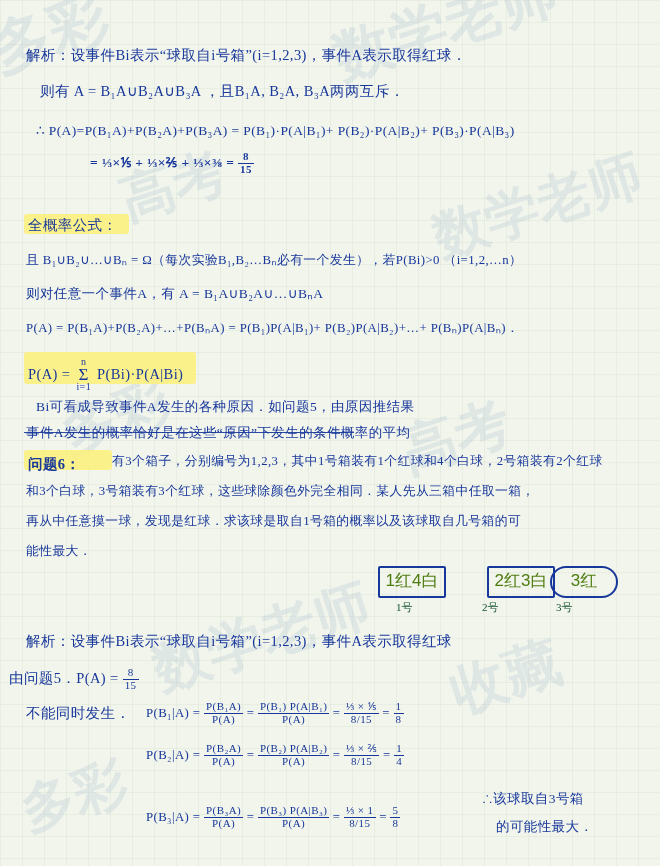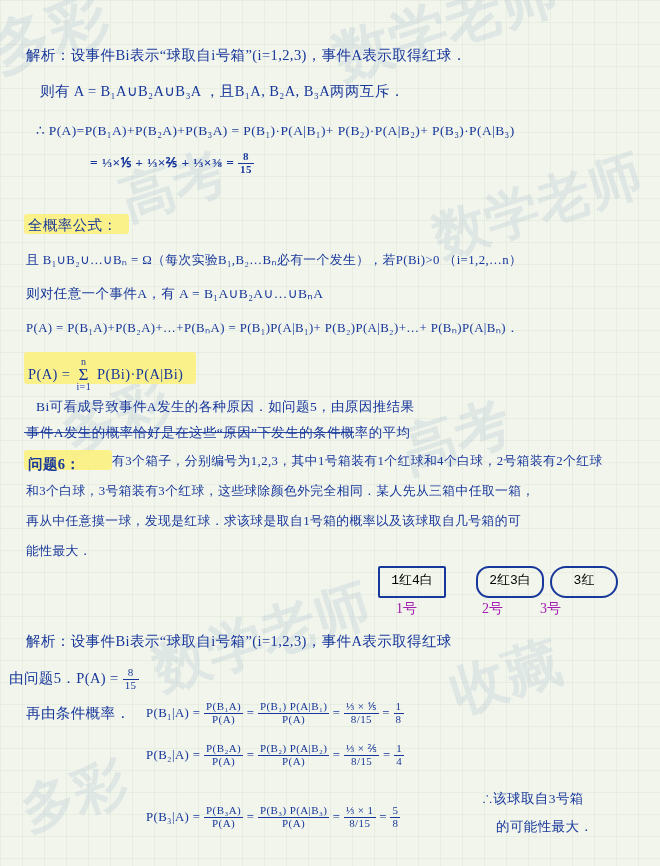--- a/index.html
+++ b/index.html
@@ -68,30 +68,30 @@
     height:1.4px;
     background:#17379b;
     opacity:0.9;
   }
 
   .boxfig{
     position:absolute;
     border:2px solid #17379b;
     border-radius:2px;
     text-align:center;
-    font-family:Liberation Mono, monospace;
-    font-size:13px;
-    color:#000000;
+    font-family:Liberation Sans, sans-serif;
+    font-size:17px;
+    color:#4d7c0f;
     line-height:26px;
   }
   .boxlabel{
     position:absolute;
     font-family:"Liberation Serif", serif;
-    font-size:14px;
-    color:#a21caf;
+    font-size:11px;
+    color:#14532d;
   }
   .frac{
     display:inline-block;
     text-align:center;
     vertical-align:middle;
     font-size:11px;
     line-height:1.05;
     position:relative;
     top:-1px;
   }
@@ -151,37 +151,37 @@
   <div class="ln s14" style="left:26px;top:424px;">事件A发生的概率恰好是在这些“原因”下发生的条件概率的平均</div>
   <div class="strike" style="left:24px;top:432px;width:330px;"></div>
 
   <div class="ln s15" style="left:28px;top:455px;font-weight:bold;">问题6：</div>
   <div class="ln s13" style="left:112px;top:453px;">有3个箱子，分别编号为1,2,3，其中1号箱装有1个红球和4个白球，2号箱装有2个红球</div>
   <div class="ln s13" style="left:26px;top:483px;">和3个白球，3号箱装有3个红球，这些球除颜色外完全相同．某人先从三箱中任取一箱，</div>
   <div class="ln s13" style="left:26px;top:513px;">再从中任意摸一球，发现是红球．求该球是取自1号箱的概率以及该球取自几号箱的可</div>
   <div class="ln s13" style="left:26px;top:543px;">能性最大．</div>
 
   <div class="boxfig" style="left:378px;top:566px;width:64px;height:28px;">1红4白</div>
-  <div class="boxfig" style="left:476px;top:566px;width:64px;height:28px;border-radius:13px;">2红3白</div>
+  <div class="boxfig" style="left:487px;top:566px;width:64px;height:28px;">2红3白</div>
   <div class="boxfig" style="left:550px;top:566px;width:64px;height:28px;border-radius:16px;">3红</div>
   <div class="boxlabel" style="left:396px;top:600px;">1号</div>
   <div class="boxlabel" style="left:482px;top:600px;">2号</div>
-  <div class="boxlabel" style="left:540px;top:600px;">3号</div>
+  <div class="boxlabel" style="left:556px;top:600px;">3号</div>
 
   <div class="ln s15" style="left:26px;top:632px;">解析：设事件Bi表示“球取自i号箱”(i=1,2,3)，事件A表示取得红球</div>
 
   <div class="ln s15" style="left:9px;top:668px;">
     <span>由问题5．P(A) =</span>
     <span class="frac">
       <span class="num">8</span>
       <span class="den">15</span>
     </span>
   </div>
 
-  <div class="ln s15" style="left:26px;top:704px;">再由条件概率．</div>
+  <div class="ln s15" style="left:26px;top:704px;">不能同时发生．</div>
 
   <div class="ln s13" style="left:146px;top:702px;">
     <span>P(B₁|A) =</span>
     <span class="frac">
       <span class="num">P(B₁A)</span>
       <span class="den">P(A)</span>
     </span>
     <span>=</span>
     <span class="frac">
       <span class="num">P(B₁) P(A|B₁)</span>

